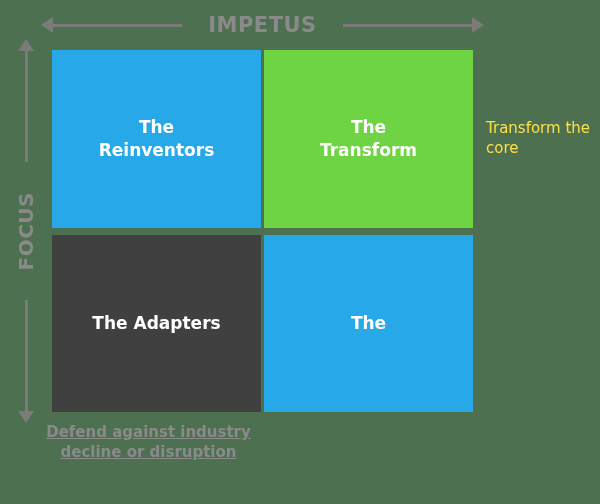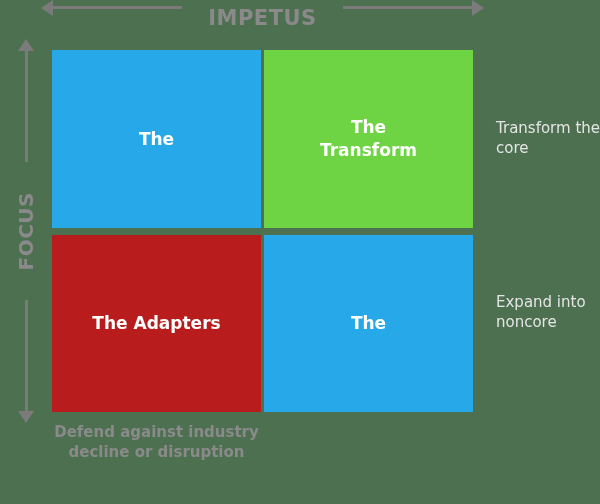--- a/index.html
+++ b/index.html
@@ -20,20 +20,21 @@
   }
 
   
   #impetus-axis {
     position: absolute;
     left: 52px;
     top: 6px;
     width: 421px;
     height: 38px;
     display: flex;
+    align-items: center;
     justify-content: space-between;
   }
   .h-arrow {
     position: relative;
     height: 3px;
     background: #7b7b7b;
     flex: 0 0 auto;
     width: 130px;
   }
   .h-arrow.left::before {
@@ -141,43 +142,43 @@
     font-size: 17px;
     font-weight: bold;
     line-height: 1.35;
     padding: 0 0;
     box-sizing: border-box;
   }
 
   
   .right-note {
     position: absolute;
-    left: 496px;
+    left: 486px;
     width: 104px;
-    color: #e5e5e5;
+    color: #fde047;
     font-size: 15px;
     font-weight: normal;
     line-height: 1.35;
     text-align: left;
   }
   #note-transform { top: 118px; }
   #note-expand    { top: 292px; }
 
   
   .bottom-note {
     position: absolute;
     top: 422px;
     width: 209px;
     color: #8a8a8a;
     font-size: 15px;
     font-weight: bold;
     line-height: 1.35;
     text-align: center;
   }
-  #note-defend { left: 52px; }
+  #note-defend { left: 44px; text-decoration: underline; }
   #note-aspire { left: 264px; }
 </style>
 </head>
 <body style="background: rgb(77, 112, 80);">
 
 <div id="canvas">
 
   <div id="impetus-axis">
     <div class="h-arrow left"></div>
     <div id="impetus-label">IMPETUS</div>
@@ -188,42 +189,42 @@
     <div class="v-arrow up"></div>
     <div id="focus-label">FOCUS</div>
     <div class="v-arrow down"></div>
   </div>
 
   <div id="matrix">
 
     <div class="quadrant" id="q-tl" style="background: rgb(39, 169, 233);">
       <div>
         <span>The</span><br>
+        <span>Reinventors</span>
       </div>
     </div>
 
     <div class="quadrant" id="q-tr" style="background: rgb(111, 212, 68);">
       <div>
         <span>The</span><br>
         <span>Transform</span>
       </div>
     </div>
 
-    <div class="quadrant" id="q-bl" style="background: #b91c1c;">
+    <div class="quadrant" id="q-bl" style="background: #404040;">
       <div>
         <span>The Adapters</span>
       </div>
     </div>
 
     <div class="quadrant" id="q-br" style="background: rgb(39, 169, 233);">
       <div>
         <span>The</span><br>
       </div>
     </div>
 
   </div>
 
   <div class="right-note" id="note-transform">Transform the core</div>
-  <div class="right-note" id="note-expand">Expand into noncore</div>
 
   <div class="bottom-note" id="note-defend">Defend against industry decline or disruption</div>
 
 </div>
 
 </body></html>

